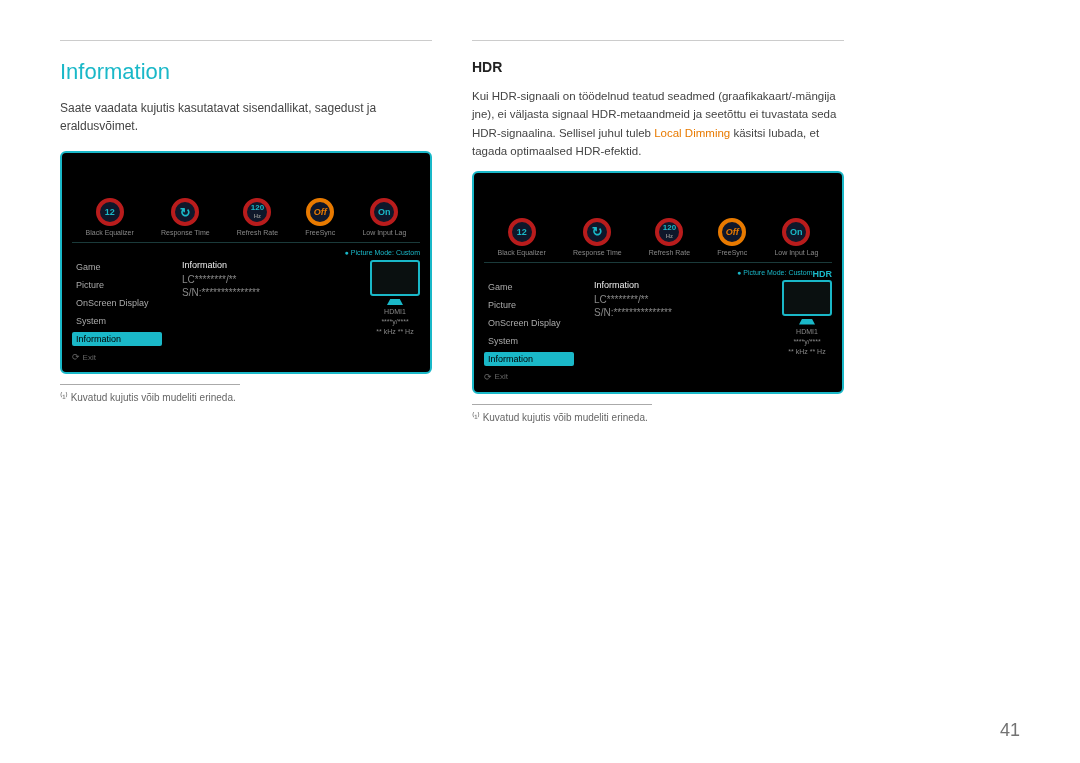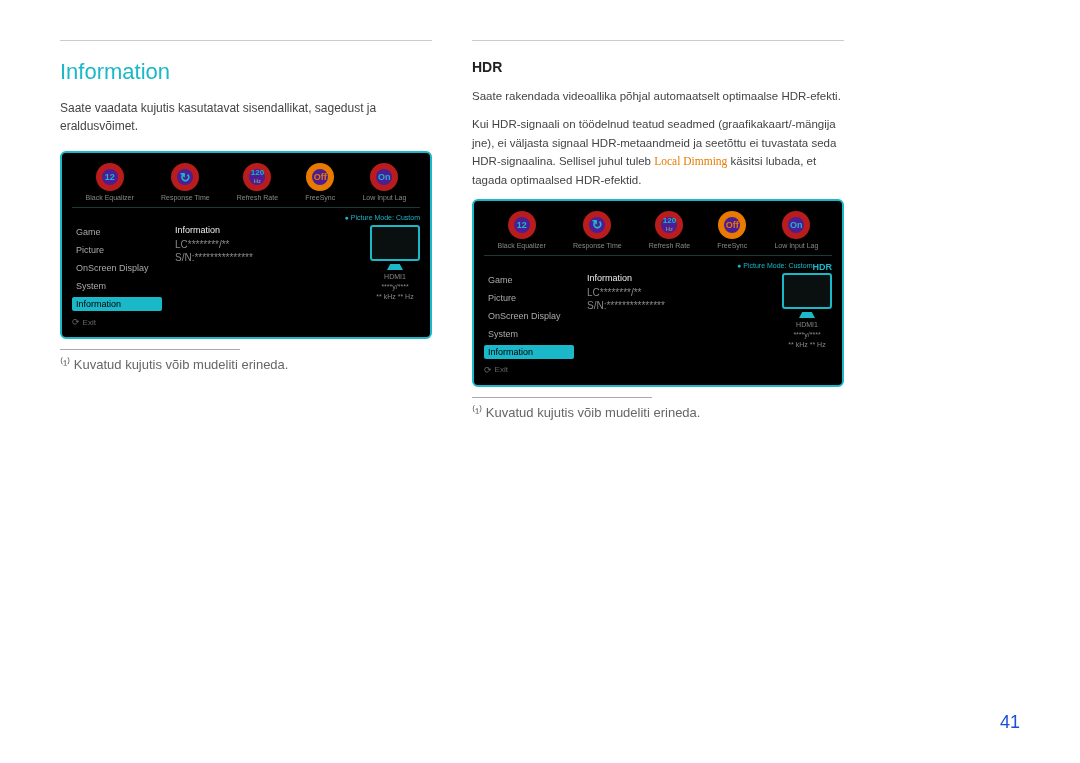--- a/index.html
+++ b/index.html
@@ -78,34 +78,36 @@
       display: flex;
       flex-direction: column;
       align-items: center;
       gap: 3px;
     }
 
     .dial-circle {
       width: 28px;
       height: 28px;
       border-radius: 50%;
-      border: 6px solid #b91c1c;
-      background: #4c1d95;
+      border: 4px solid #b91c1c;
+      background: #0f172a;
       display: flex;
       align-items: center;
       justify-content: center;
       font-size: 9px;
       color: #1ab8c8;
       font-weight: bold;
       position: relative;
+      margin-top: 35px;
     }
 
     .dial-circle.orange {
       border-color: #e87a00;
       color: #e87a00;
+      font-style: italic;
     }
 
     .dial-label {
       font-size: 7px;
       color: #888;
       text-align: center;
     }
 
     .dial-hz {
       font-size: 6px;
@@ -118,21 +120,21 @@
       text-align: right;
       margin-bottom: 4px;
     }
 
     .osd-picture-mode span {
       color: #1ab8c8;
     }
 
     .osd-body {
       display: flex;
-      gap: 13px;
+      gap: 20px;
     }
 
     .osd-menu {
       display: flex;
       flex-direction: column;
       gap: 4px;
       min-width: 90px;
     }
 
     .osd-menu-item {
@@ -214,58 +216,57 @@
     }
 
     .footnote-divider {
       width: 180px;
       height: 1px;
       background: #aaa;
       margin: 10px 0 5px 0;
     }
 
     .footnote {
-      font-size: 13px;
+      font-size: 10px;
       color: #666;
     }
 
     
     .hdr-subtitle {
       font-size: 14px;
       font-weight: bold;
       color: #222;
       margin-bottom: 12px;
     }
 
     .hdr-desc {
       font-size: 11.5px;
       color: #444;
       line-height: 1.6;
       margin-bottom: 10px;
     }
 
     .hdr-desc .highlight {
       color: #e87a00;
-      font-family: Liberation Serif, serif;
     }
 
     
     .osd-hdr-badge {
       font-size: 9px;
       color: #1ab8c8;
       font-weight: bold;
       margin-left: auto;
     }
 
     .page-number {
       position: absolute;
-      bottom: 30px;
+      bottom: 22px;
       right: 60px;
       font-size: 18px;
-      color: #1d4ed8;
+      color: #737373;
       font-weight: 400;
     }
   </style>
 </head>
 <body>
 
 <div class="page-container">
   <div class="two-col">
 
     <div class="col">
@@ -336,23 +337,20 @@
 
       <div class="footnote-divider"></div>
       <p class="footnote">⁽¹⁾ Kuvatud kujutis võib mudeliti erineda.</p>
     </div>
 
     <div class="col">
       <div class="divider-top"></div>
 
       <h2 class="hdr-subtitle">HDR</h2>
 
-      <p class="hdr-desc">
-        <span>Saate rakendada videoallika põhjal automaatselt optimaalse HDR-efekti.</span>
-      </p>
 
       <p class="hdr-desc">
         Kui HDR-signaali on töödelnud teatud seadmed (graafikakaart/-mängija jne), ei väljasta signaal HDR-metaandmeid ja seetõttu ei tuvastata seda HDR-signaalina. Sellisel juhul tuleb <span class="highlight">Local Dimming</span> käsitsi lubada, et tagada optimaalsed HDR-efektid.
       </p>
 
 
       <div class="monitor-osd">
         <div class="osd-top-row">
           <div class="osd-dial">
             <div class="dial-circle">12</div>

